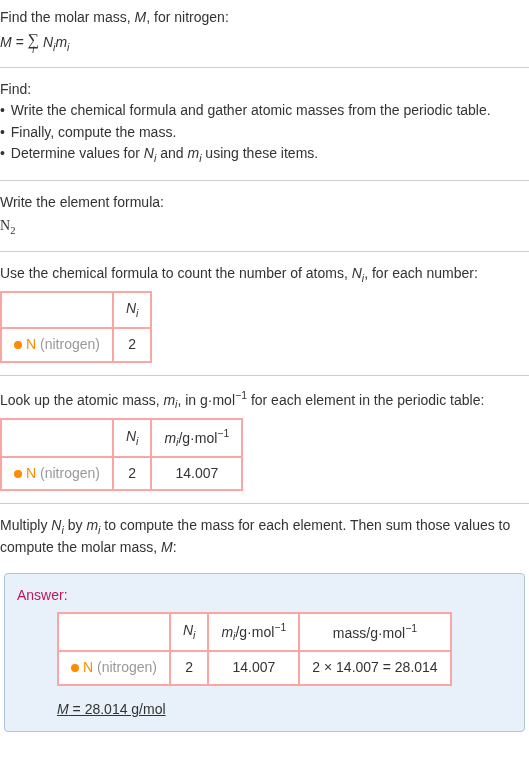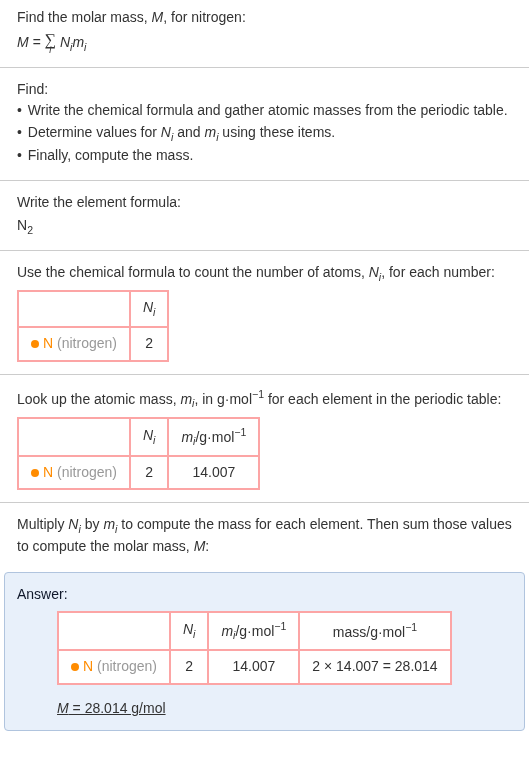--- a/index.html
+++ b/index.html
@@ -5,21 +5,21 @@
     body {
       font-family: Arial, sans-serif;
       margin: 0;
       padding: 0;
       width: 529px;
       color: #333;
       font-size: 14px;
       line-height: 1.4;
     }
     .section {
-      padding: 8px 17px;
+      padding: 8px 0;
     }
     hr {
       border: none;
       border-top: 1px solid #ccc;
       margin: 4px 0;
     }
     .formula {
       font-style: italic;
       margin-top: 4px;
     }
@@ -66,21 +66,21 @@
       vertical-align: middle;
     }
     .answer-box {
       background: #e8f0fa;
       border: 1px solid #b0c4de;
       border-radius: 4px;
       padding: 12px;
       margin: 8px 4px;
     }
     .answer-title {
-      color: #0f172a;
+      color: #be185d;
       margin-bottom: 0;
     }
     .answer-table {
       margin-left: 40px;
     }
     .answer-table td, .answer-table th {
       background: #fff;
     }
     .final {
       margin: 14px 0 0 40px;
@@ -98,21 +98,21 @@
       text-align: center;
       line-height: 1;
     }
     .sum-below {
       display: block;
       font-size: 9px;
       font-style: italic;
       margin-top: -2px;
     }
     .chem-formula {
-      font-family: Liberation Sans, sans-serif;
+      font-family: Liberation Serif, serif;
     }
     .plan-item {
       margin: 2px 0;
     }
     .bullet {
       margin-right: 2px;
     }
   </style>
 </head>
 <body>
@@ -123,22 +123,22 @@
     <span class="italic">M</span><span> = </span><span class="sum-container"><span class="sigma">∑</span><span class="sum-below">i</span></span>
     <span class="italic">N</span><span class="sub">i</span><span class="italic">m</span><span class="sub">i</span>
   </div>
 </div>
 
 <hr>
 
 <div class="section">
   <div>Find:</div>
   <div class="plan-item"><span class="bullet">•</span> <span>Write the chemical formula and gather atomic masses from the periodic table.</span></div>
+  <div class="plan-item"><span class="bullet">•</span> <span>Finally, compute the mass.</span></div>
   <div class="plan-item"><span class="bullet">•</span> <span>Determine values for </span><span class="italic">N</span><span class="sub">i</span><span> and </span><span class="italic">m</span><span class="sub">i</span><span> using these items.</span></div>
-  <div class="plan-item"><span class="bullet">•</span> <span>Finally, compute the mass.</span></div>
 </div>
 
 <hr>
 
 <div class="section">
   <div>Write the element formula:</div>
   <div class="chem-formula" style="margin-top:4px;">
     <span>N</span><span class="sub" style="font-style:normal;">2</span>
   </div>
 </div>

